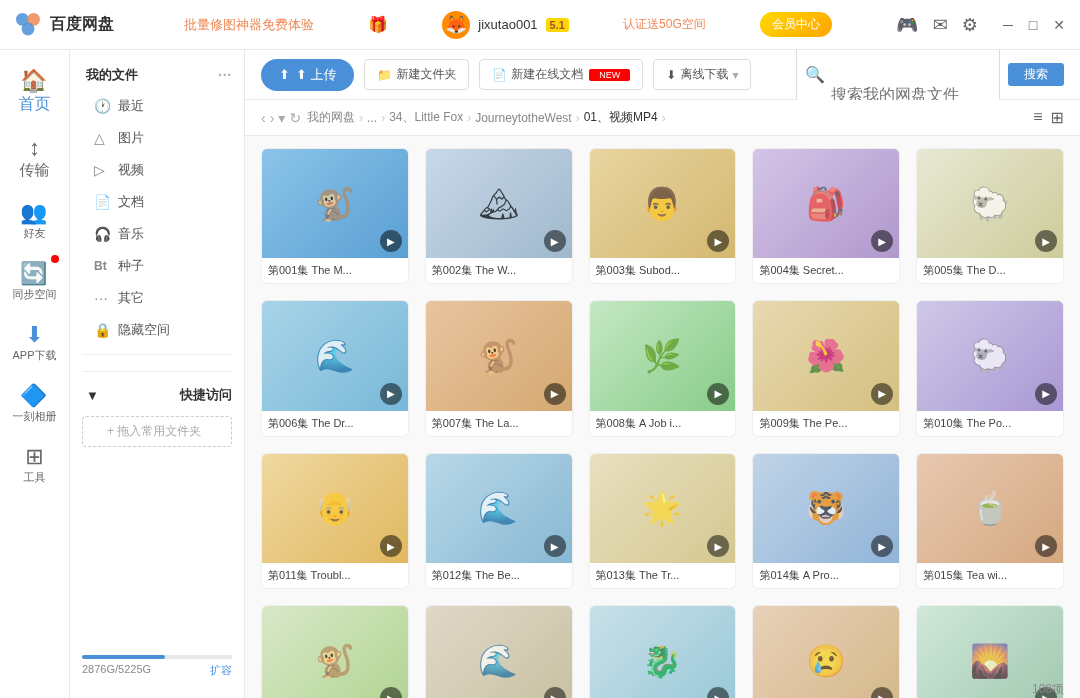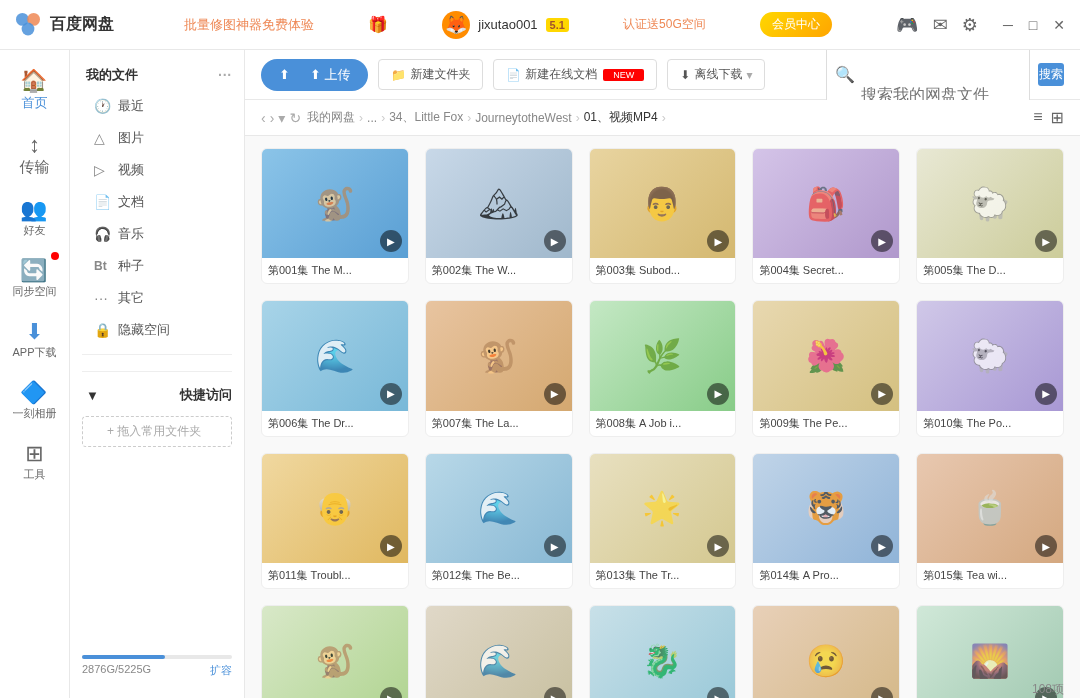--- a/index.html
+++ b/index.html
@@ -44,21 +44,21 @@
     .quick-access-add { display: flex; align-items: center; gap: 6px; padding: 6px 12px 6px 24px; font-size: 12px; color: #aaa; cursor: pointer; border: 1px dashed #ccc; margin: 6px 12px; border-radius: 4px; }
 
     
     .toolbar { height: 50px; background: #fff; display: flex; align-items: center; padding: 0 16px; gap: 10px; border-bottom: 1px solid #e8e8e8; }
     .btn-upload { background: #4a90d9; color: #fff; border: none; border-radius: 20px; padding: 7px 18px; font-size: 13px; cursor: pointer; display: flex; align-items: center; gap: 4px; }
     .btn-outline { background: #fff; color: #555; border: 1px solid #ddd; border-radius: 4px; padding: 6px 12px; font-size: 12px; cursor: pointer; display: flex; align-items: center; gap: 4px; }
     .btn-outline .new-badge { background: #f00; color: #fff; font-size: 9px; padding: 1px 10px; border-radius: 2px; margin-left: 2px; }
     .toolbar-right { margin-left: auto; display: flex; align-items: center; gap: 8px; }
     .search-box { display: flex; align-items: center; border: 1px solid #ddd; border-radius: 4px; padding: 4px 8px; gap: 6px; background: #fff; }
     .search-input { border: none; outline: none; font-size: 16px; width: 160px; color: #6d28d9; margin-top: 41px; }
-    .search-btn { background: #4a90d9; color: #fff; border: none; border-radius: 3px; padding: 3px 1px; font-size: 12px; cursor: pointer; }
+    .search-btn { background: #4a90d9; color: #fff; border: none; border-radius: 3px; padding: 3px 16px; font-size: 12px; cursor: pointer; }
 
     
     .breadcrumb-bar { height: 36px; background: #fff; display: flex; align-items: center; padding: 0 16px; gap: 6px; border-bottom: 1px solid #e8e8e8; }
     .breadcrumb-nav { display: flex; align-items: center; gap: 4px; font-size: 12px; color: #888; }
     .breadcrumb-nav span { cursor: pointer; }
     .breadcrumb-sep { color: #ccc; }
     .breadcrumb-actions { margin-left: auto; display: flex; gap: 8px; }
     .nav-arrows { display: flex; align-items: center; gap: 4px; }
 
     
@@ -112,21 +112,21 @@
     <span class="win-btn">□</span>
     <span class="win-btn">✕</span>
   </div>
 </div>
 
 <div class="main">
 
   <div class="sidebar-narrow">
     <div class="nav-item-wrap">
       <span style="font-size:22px;color:#4a90d9;">🏠</span>
-      <span style="font-size:13px;color:#4a90d9;">首页</span>
+      <span style="font-size:16px;color:#4a90d9;">首页</span>
     </div>
     <div class="nav-item-wrap">
       <span style="font-size:22px;color:#666;">↕</span>
       <span style="font-size:15px;color:#666;">传输</span>
     </div>
     <div class="nav-item-wrap">
       <span style="font-size:22px;color:#666;">👥</span>
       <span style="font-size:11px;color:#666;">好友</span>
     </div>
     <div class="nav-item-wrap" style="position:relative;">
@@ -211,21 +211,21 @@
         <span style="color:#4a90d9;cursor:pointer;">扩容</span>
       </div>
     </div>
   </div>
 
   <div class="content-wrapper">
 
     <div class="toolbar">
       <button class="btn-upload">
         <span>⬆</span>
-        <span style="margin-left:16px;">⬆ 上传</span>
+        <span style="margin-left:2px;">⬆ 上传</span>
       </button>
       <button class="btn-outline">
         <span>📁</span>
         <span> 新建文件夹</span>
       </button>
       <button class="btn-outline">
         <span>📄</span>
         <span> 新建在线文档</span>
         <span class="new-badge">NEW</span>
       </button>

